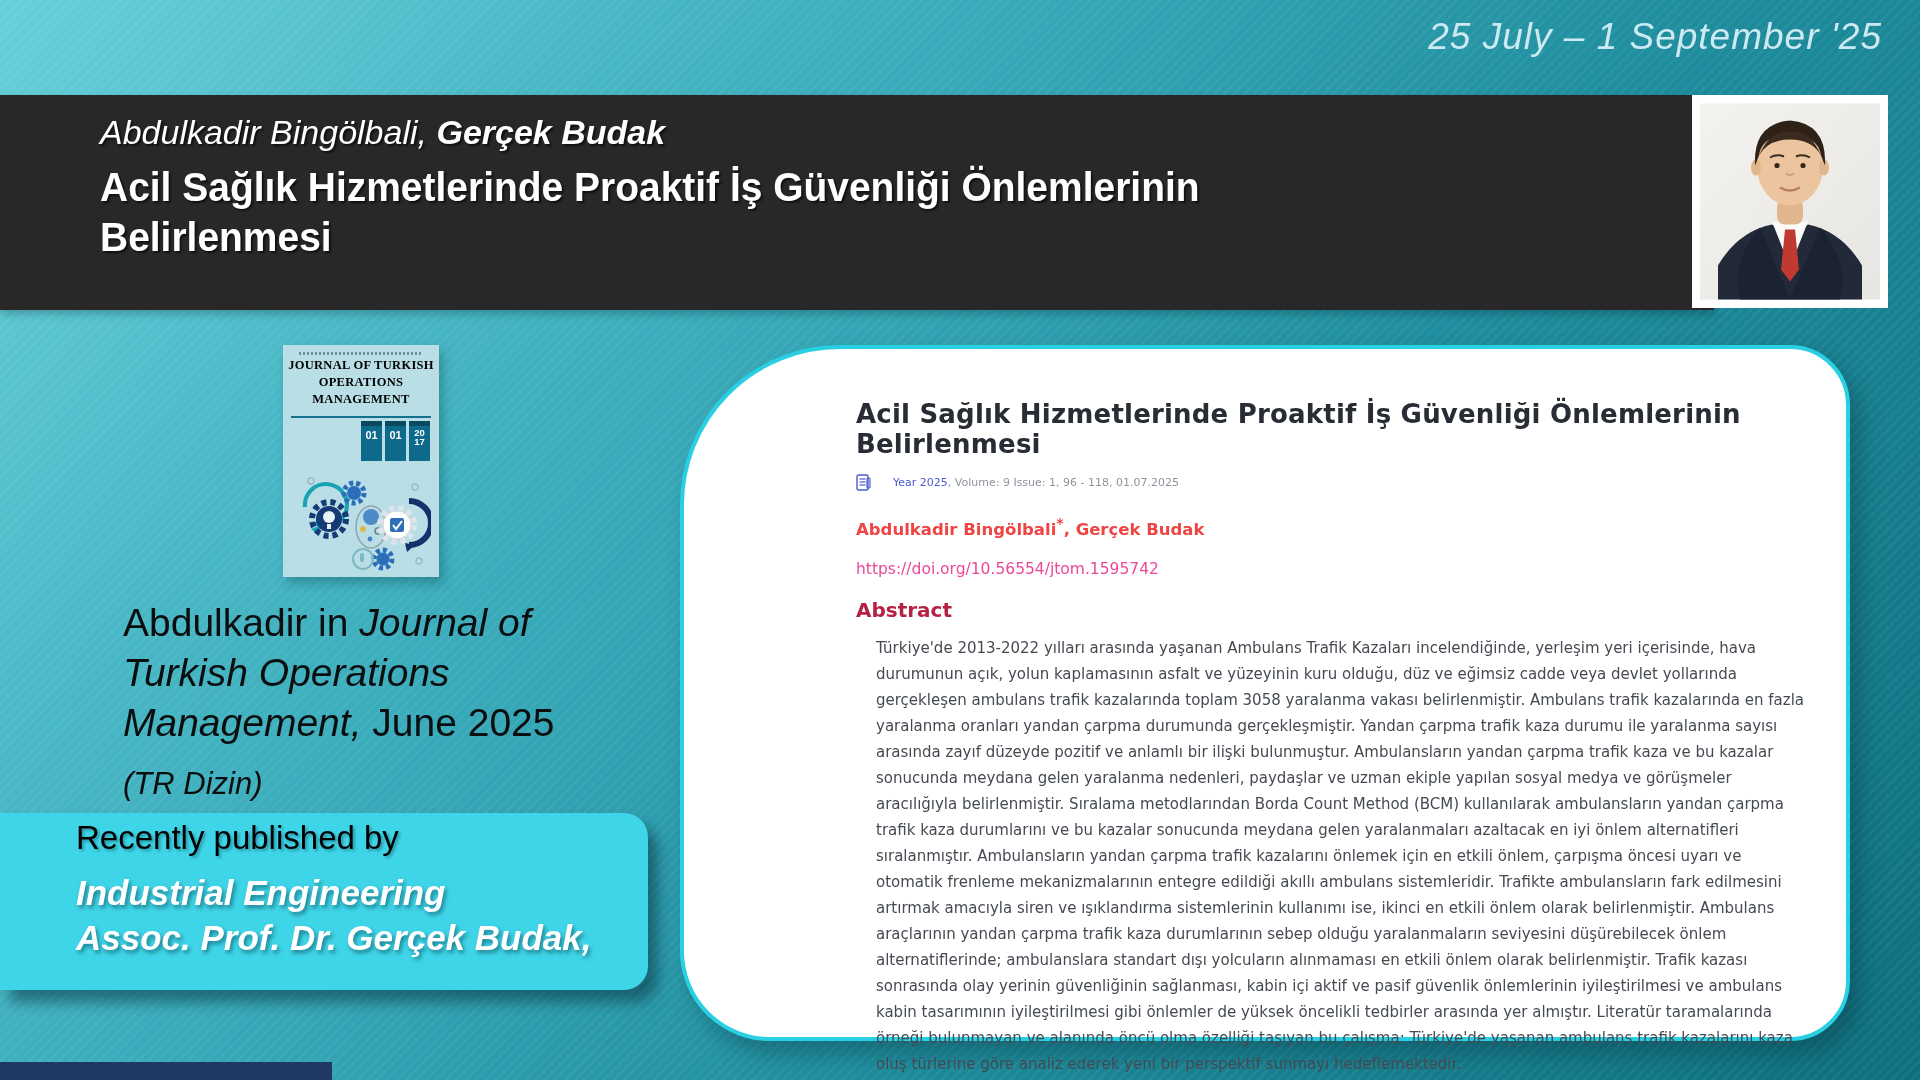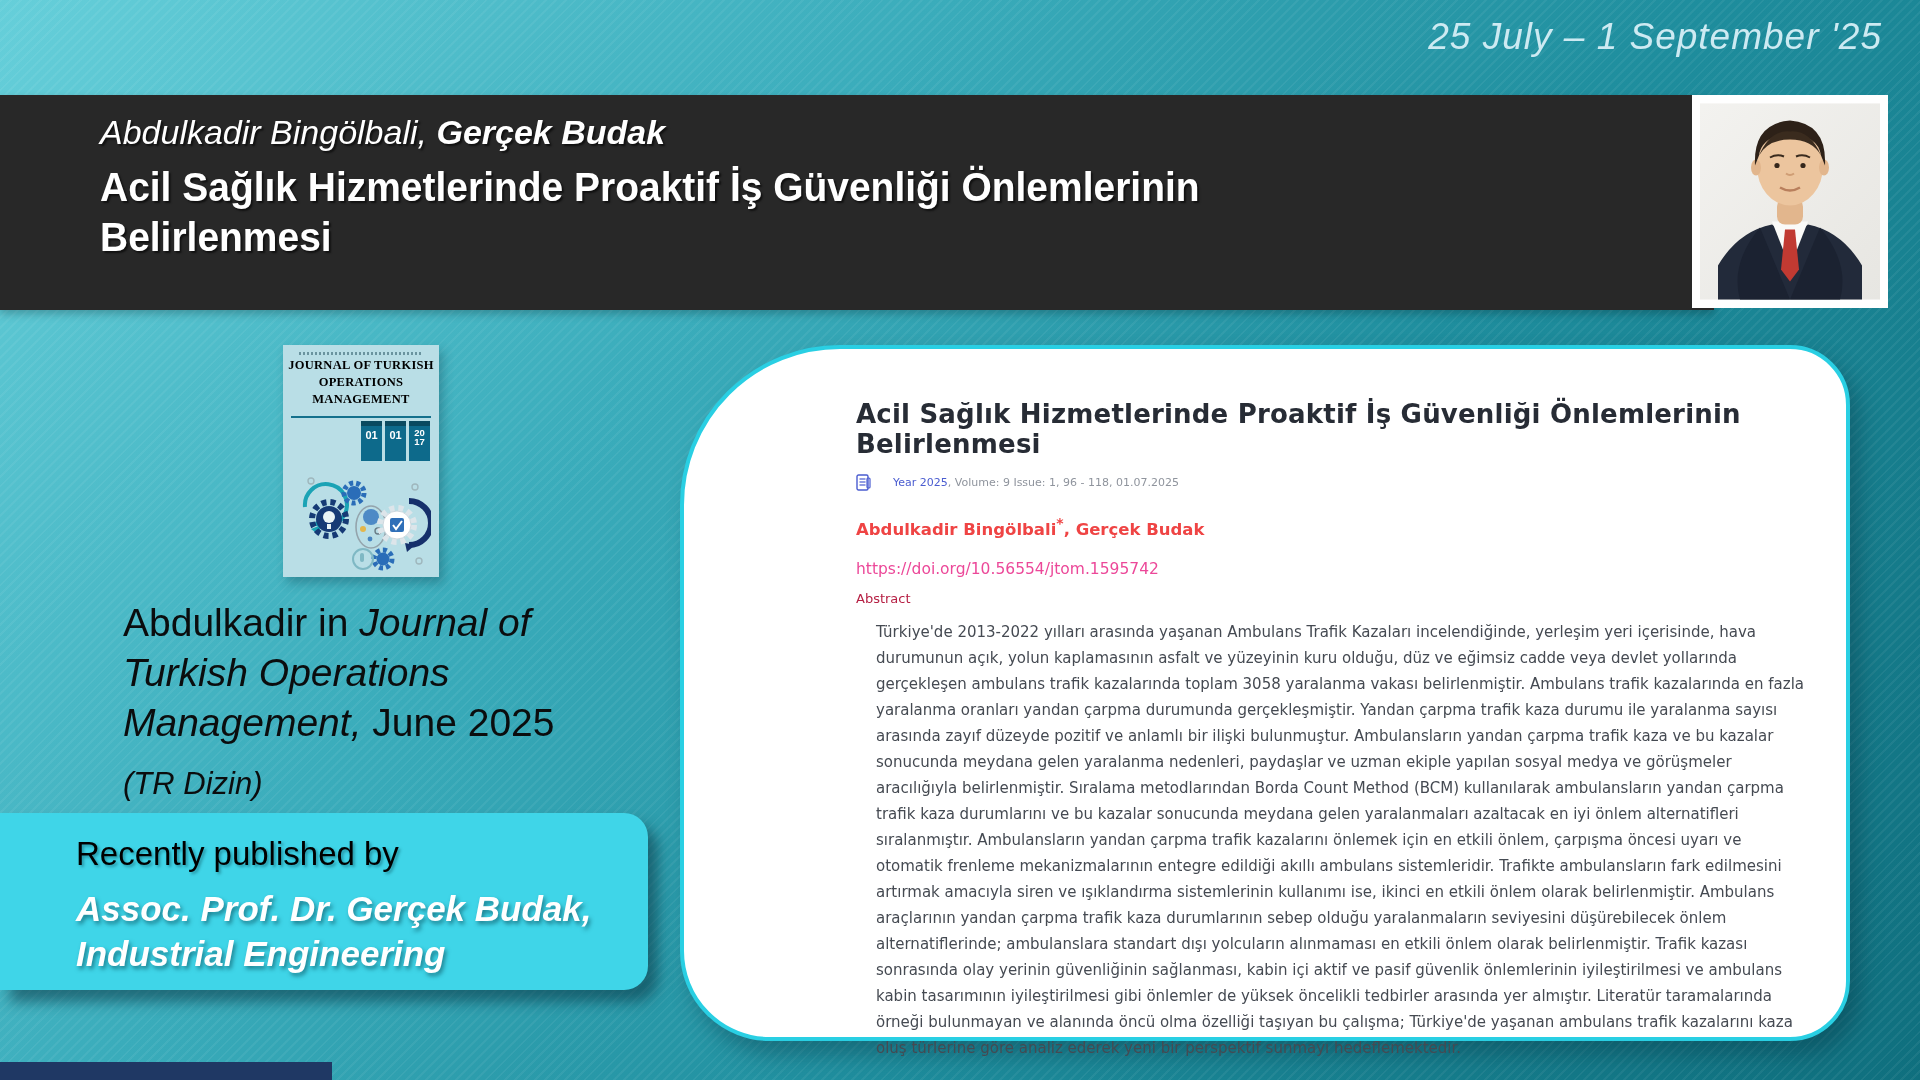--- a/index.html
+++ b/index.html
@@ -46,37 +46,37 @@
     border-radius:50%;}
   .emblem::after{content:"";position:absolute;left:6px;top:3px;width:4px;height:9px;background:#7fb8c4;border-radius:2px;}
 
   
   .published{left:123px;top:598px;width:492px;color:#0b0d0e;font-size:39px;line-height:50px;}
   .published .it{font-style:italic;}
   .trdizin{left:123px;top:766px;font-size:31px;font-style:italic;color:#0b0d0e;}
 
   
   .announce{left:0;top:813px;width:648px;height:177px;background:#3fd5e8;border-radius:0 24px 24px 0;
-    box-shadow:10px 12px 14px rgba(6,44,58,.5);box-sizing:border-box;padding:22px 20px 0 76px;}
+    box-shadow:10px 12px 14px rgba(6,44,58,.5);box-sizing:border-box;padding:6px 20px 0 76px;}
   .announce-l1{font-size:33px;color:#000;text-shadow:2px 2px 3px rgba(6,70,84,.45);}
   .announce-l2{margin-top:13px;font-size:35px;line-height:45px;font-weight:bold;font-style:italic;color:#fff;
     text-shadow:2px 3px 4px rgba(6,70,84,.6);}
 
   
   .panel{left:680px;top:345px;width:1170px;height:696px;background:#fff;box-sizing:border-box;
     border:4px solid #29cfe3;border-radius:160px 60px 60px 90px;box-shadow:10px 14px 22px rgba(5,45,60,.35);
     padding:50px 34px 0 172px;font-family:"DejaVu Sans",sans-serif;}
   .paper-title{font-size:26px;font-weight:600;color:#272c35;letter-spacing:.2px;}
   .meta-row{margin-top:15px;font-size:11px;color:#8f949d;display:flex;align-items:center;gap:22px;}
   .meta-row .year{color:#4a5cd0;}
   .doc-ic{flex:0 0 auto;}
   .authors-row{margin-top:24px;font-size:16.5px;font-weight:600;color:#ef4444;}
   .authors-row sup{font-size:14px;}
   .doi-row{margin-top:21px;font-size:15.5px;color:#ec4899;}
-  .abstract-h{margin-top:13px;font-size:13px;font-weight:normal;color:#b62044;}
+  .abstract-h{margin-top:20px;font-size:20px;font-weight:bold;color:#b62044;}
   .abstract-p{margin-top:13px;width:934px;padding-left:20px;font-size:15px;line-height:26px;color:#454a52;}
 
   
   .bottom-bar{left:0;top:1062px;width:332px;height:18px;background:#1f3864;}
 </style>
 </head>
 <body>
 
 <div class="stage">
 
@@ -171,22 +171,22 @@
     </svg>
     <div class="emblem"></div>
   </div>
 
   <div class="abs published"><span>Abdulkadir in </span><span class="it">Journal of Turkish Operations Management,</span><span> June 2025</span></div>
   <div class="abs trdizin">(TR Dizin)</div>
 
   <div class="abs announce">
     <div class="announce-l1">Recently published by</div>
     <div class="announce-l2">
+      <div>Industrial Engineering</div>
       <div>Assoc. Prof. Dr. Gerçek Budak,</div>
-      <div>Industrial Engineering</div>
     </div>
   </div>
 
   <div class="abs panel">
     <div class="paper-title">Acil Sağlık Hizmetlerinde Proaktif İş Güvenliği Önlemlerinin Belirlenmesi</div>
 
     <div class="meta-row">
       <svg class="doc-ic" width="15" height="17" viewBox="0 0 15 17">
         <rect x="1" y="1" width="11" height="15" rx="1.5" stroke="#4a5cd0" stroke-width="1.4" fill="none"></rect>
         <rect x="11" y="4" width="3" height="10" rx="1" stroke="#4a5cd0" stroke-width="1.2" fill="none"></rect>

